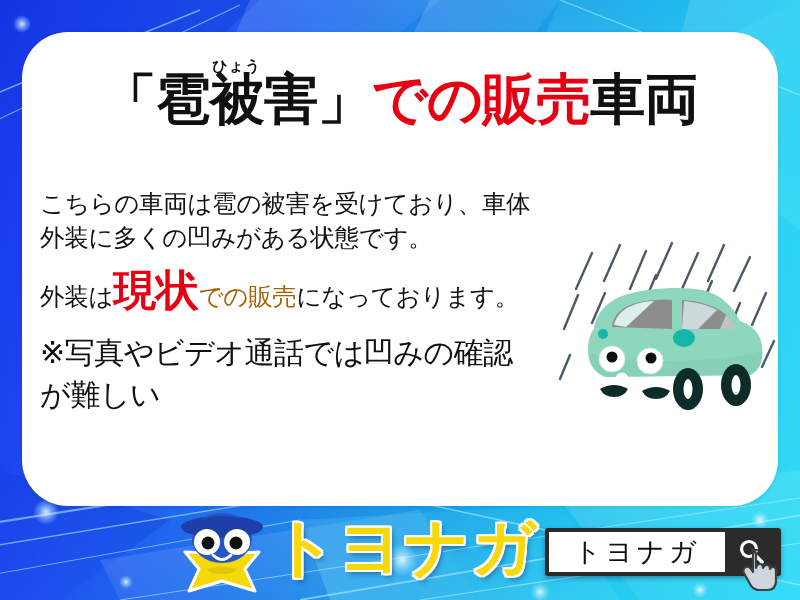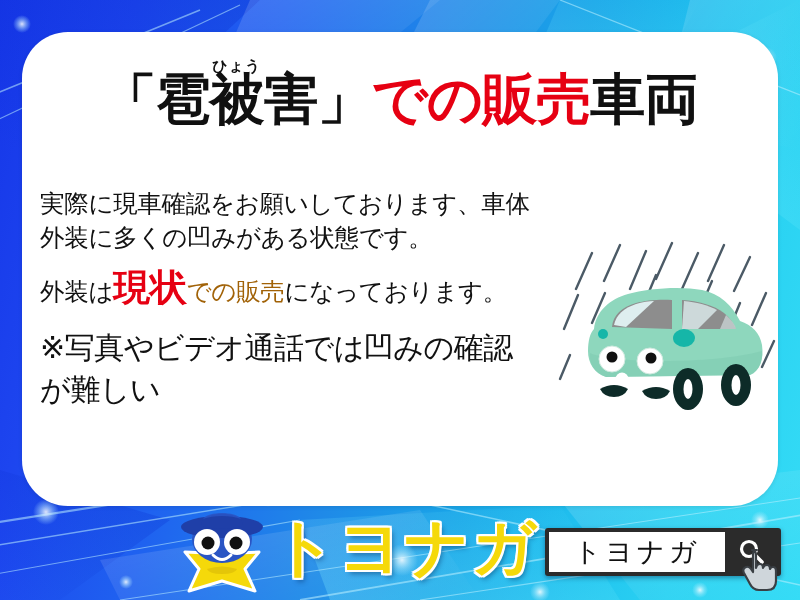--- a/index.html
+++ b/index.html
@@ -50,21 +50,21 @@
   
   .body-text{
     position:absolute;left:18px;top:155px;width:500px;
     color:#111;
     font-family:"DejaVu Sans","Liberation Sans",sans-serif;
   }
   .para{margin:0 0 4px 0;}
   .p1{font-size:24.5px;line-height:1.40;letter-spacing:-0.3px;}
   .p1 .uline{text-underline-offset:3px;text-decoration-thickness:1.5px;}
   .p2{font-size:24.5px;line-height:1.40;margin-top:13px;letter-spacing:-0.3px;}
-  .p2 .big-red{color:#e60012;font-size:37px;font-weight:700;line-height:1;}
+  .p2 .big-red{color:#e60012;font-size:43px;font-weight:700;line-height:1;}
   .p2 .sm-red{color:#a16207;font-size:24.5px;}
   .p3{font-size:30px;line-height:1.42;margin-top:18px;letter-spacing:-0.5px;}
   .p3 .ind{display:block;padding-left:20px;}
   
   .car-ill{position:absolute;left:528px;top:205px;width:230px;height:185px;}
   
   .footer{position:absolute;left:0;bottom:0;width:800px;height:96px;}
   .mascot{position:absolute;left:163px;top:505px;width:118px;height:95px;}
   .brand{
     position:absolute;left:272px;top:516px;
@@ -171,21 +171,21 @@
         <span class="ruby-block">
           <span class="ruby-txt">ひょう</span>
           <span>「雹被害」</span>
         </span><span class="red">での販売</span><span>車両</span>
       </span>
     </div>
 
     <div class="body-text">
 
       <p class="para p1">
-        <span>実際に現車確認をお願いしております、車体</span><br>
+        <span>こちらの車両は雹の被害を受けており、車体</span><br>
         <span>外装に</span><span class="uline">多くの凹み</span><span>がある状態です。</span>
       </p>
 
       <p class="para p2">
         <span>外装は</span><span class="big-red">現状</span><span class="sm-red">での販売</span><span>になっております。</span>
       </p>
 
       <p class="para p3">
         <span>※写真やビデオ通話では凹みの確認が難しい</span>
       </p>

